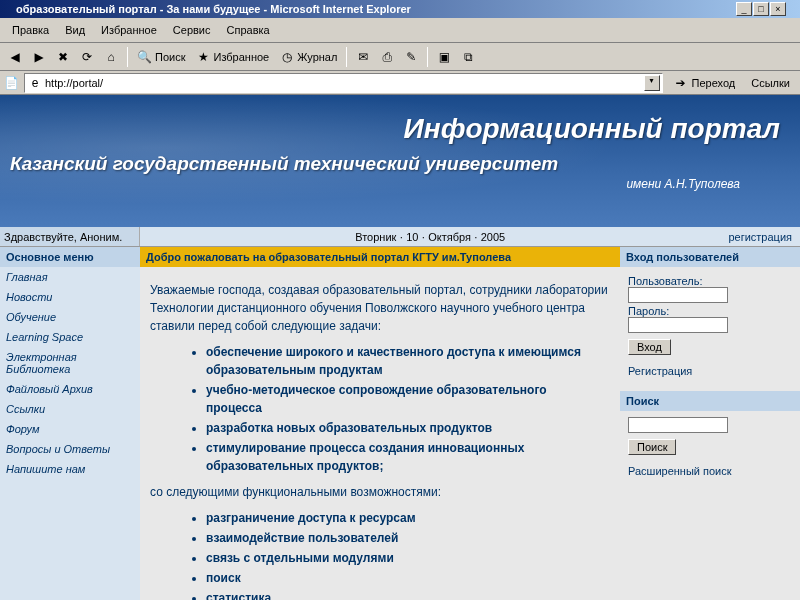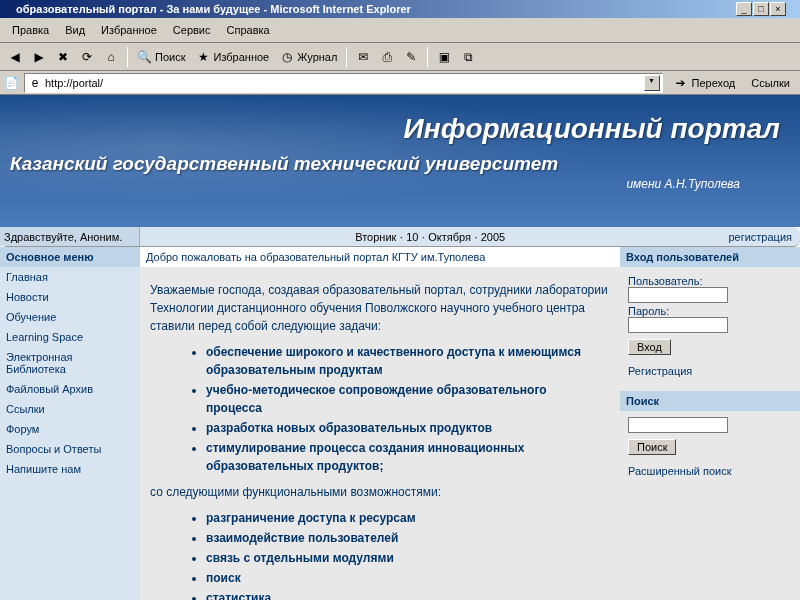--- a/index.html
+++ b/index.html
@@ -34,33 +34,33 @@
 .content { background: #fff; height: calc(600px - 18px - 20px - 28px - 24px); overflow: auto; }
 
 
 .banner { height: 132px; background: linear-gradient(to bottom, #1a4a8a 0%, #2a5a9a 30%, #3a6aaa 60%, #4a7aba 100%); position: relative; color: #fff; overflow: hidden; }
 .banner-overlay { position: absolute; inset: 0; background: radial-gradient(ellipse at 20% 40%, rgba(255,255,255,0.15), transparent 50%); }
 .banner-title { position: absolute; right: 20px; top: 18px; font-size: 28px; font-weight: bold; font-style: italic; text-shadow: 1px 1px 2px rgba(0,0,0,0.5); }
 .banner-sub { position: absolute; left: 10px; top: 58px; font-size: 19px; font-weight: bold; font-style: italic; text-shadow: 1px 1px 2px rgba(0,0,0,0.5); }
 .banner-sub2 { position: absolute; right: 60px; top: 82px; font-size: 12px; font-style: italic; }
 
 
-.status-strip { background: #d8e4f0; height: 20px; display: flex; align-items: center; font-size: 11px; border-bottom: 1px solid #999; border-radius: 7px; }
+.status-strip { background: #d8e4f0; height: 20px; display: flex; align-items: center; font-size: 11px; border-bottom: 1px solid #999; }
 .status-left { flex: 0 0 140px; padding: 0 4px; background: #c8d8e8; height: 100%; display: flex; align-items: center; border-right: 1px solid #aaa; }
 .status-center { flex: 1; text-align: center; }
 .status-right { padding: 0 8px; color: #003366; cursor: pointer; }
 
 
 .main-layout { display: flex; }
 .sidebar { flex: 0 0 140px; background: #d8e4f0; padding: 0; }
 .side-header { background: #c0d4e8; font-weight: bold; padding: 4px 6px; color: #003366; font-size: 11px; }
-.side-item { padding: 4px 6px; font-size: 11px; color: #003366; cursor: pointer; }
+.side-item { padding: 4px 6px; font-size: 11px; color: #003366; cursor: pointer; font-style: italic; }
 
 .center { flex: 1; background: #e8e8e8; padding: 0; }
-.center-header { background: #ffffff; font-weight: normal; padding: 4px 6px; color: #003366; font-size: 11px; }
+.center-header { background: #eab308; font-weight: bold; padding: 4px 6px; color: #003366; font-size: 11px; }
 .center-body { padding: 8px 10px; background: #e8e8e8; font-size: 12px; line-height: 1.5; color: #003366; }
 .center-body ul { margin: 8px 0 8px 40px; }
 .center-body li { margin: 2px 16px; font-weight: bold; }
 .center-body p { margin: 6px 0; }
 
 .right-col { flex: 0 0 180px; background: #e8e8e8; }
 .right-header { background: #c0d4e8; font-weight: bold; padding: 4px 6px; color: #003366; font-size: 11px; }
 .right-body { padding: 6px 8px; font-size: 11px; color: #003366; }
 .right-body label { display: block; margin-top: 2px; }
 .right-body input[type=text], .right-body input[type=password] { width: 100px; border: 1px solid #7a7a7a; font-size: 11px; padding: 1px; }

